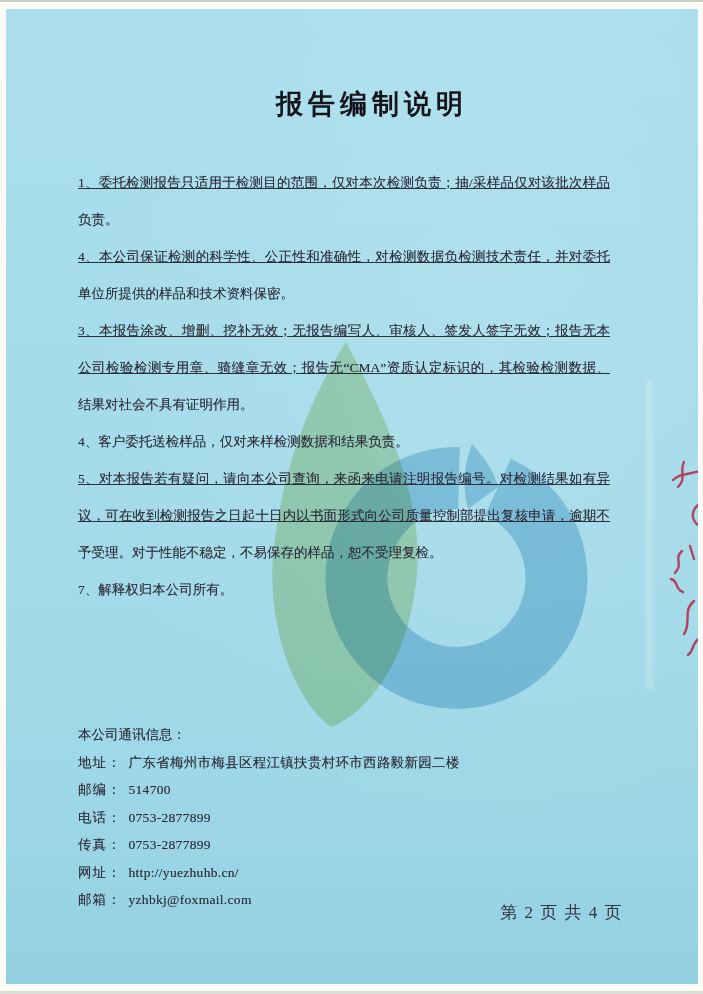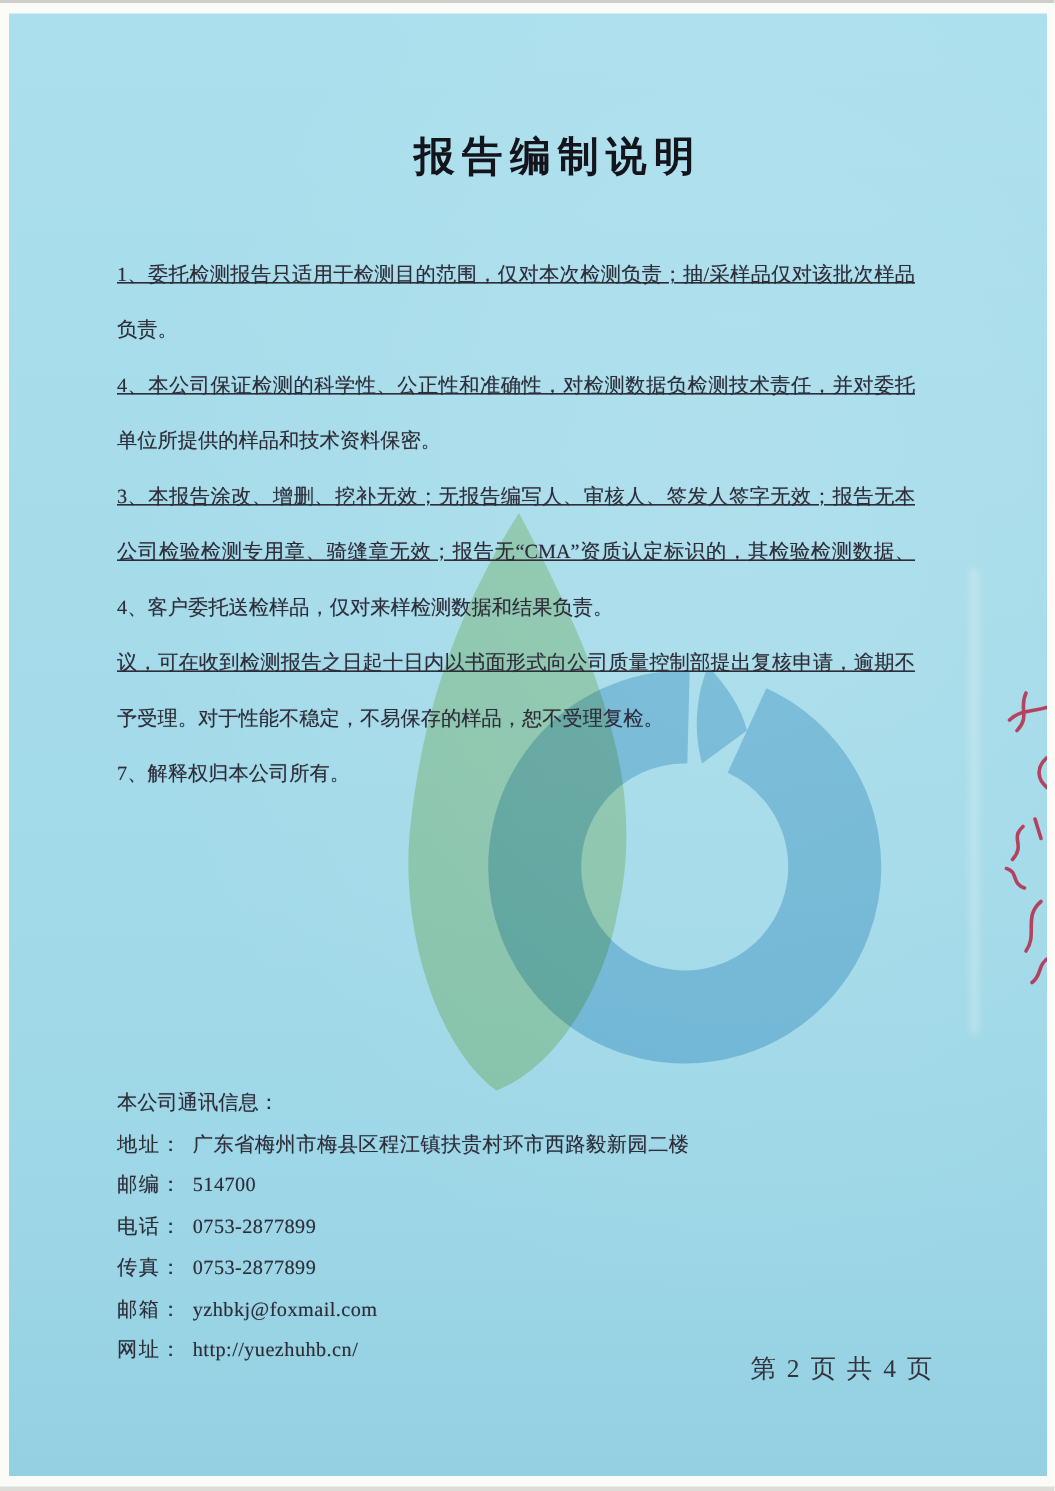--- a/index.html
+++ b/index.html
@@ -84,25 +84,27 @@
           <div class="tline just">1、委托检测报告只适用于检测目的范围，仅对本次检测负责；抽/采样品仅对该批次样品</div>
           <div class="tline">负责。</div>
         </div>
         <div>
           <div class="tline just">4、本公司保证检测的科学性、公正性和准确性，对检测数据负检测技术责任，并对委托</div>
           <div class="tline">单位所提供的样品和技术资料保密。</div>
         </div>
         <div>
           <div class="tline just">3、本报告涂改、增删、挖补无效；无报告编写人、审核人、签发人签字无效；报告无本</div>
           <div class="tline just">公司检验检测专用章、骑缝章无效；报告无“CMA”资质认定标识的，其检验检测数据、</div>
+          <div class="tline">结果对社会不具有证明作用。</div>
         </div>
         <div>
           <div class="tline">4、客户委托送检样品，仅对来样检测数据和结果负责。</div>
         </div>
         <div>
+          <div class="tline just">5、对本报告若有疑问，请向本公司查询，来函来电请注明报告编号。对检测结果如有异</div>
           <div class="tline just">议，可在收到检测报告之日起十日内以书面形式向公司质量控制部提出复核申请，逾期不</div>
           <div class="tline">予受理。对于性能不稳定，不易保存的样品，恕不受理复检。</div>
         </div>
         <div>
           <div class="tline">7、解释权归本公司所有。</div>
         </div>
       </div>
 
       <div class="contact">
         <div class="cline">本公司通讯信息：</div>
@@ -112,24 +114,24 @@
         <div class="cline">
           <span class="lbl">邮编：</span><span class="val">514700</span>
         </div>
         <div class="cline">
           <span class="lbl">电话：</span><span class="val">0753-2877899</span>
         </div>
         <div class="cline">
           <span class="lbl">传真：</span><span class="val">0753-2877899</span>
         </div>
         <div class="cline">
-          <span class="lbl">邮箱：</span><span class="val">yzhbkj@foxmail.com</span>
+          <span class="lbl">网址：</span><span class="val">http://yuezhuhb.cn/</span>
         </div>
         <div class="cline">
-          <span class="lbl">网址：</span><span class="val">http://yuezhuhb.cn/</span>
+          <span class="lbl">邮箱：</span><span class="val">yzhbkj@foxmail.com</span>
         </div>
       </div>
 
       <div class="footer">第 2 页 共 4 页</div>
     </div>
 
     <svg class="redmarks" viewBox="0 0 44 210" xmlns="http://www.w3.org/2000/svg">
       <g fill="none" stroke="#b52e4c" stroke-width="2.4" stroke-linecap="round" opacity="0.88">
         <path d="M40,16 C28,20 20,18 13,25"></path>
         <path d="M24,7 C19,17 27,23 18,32"></path>

